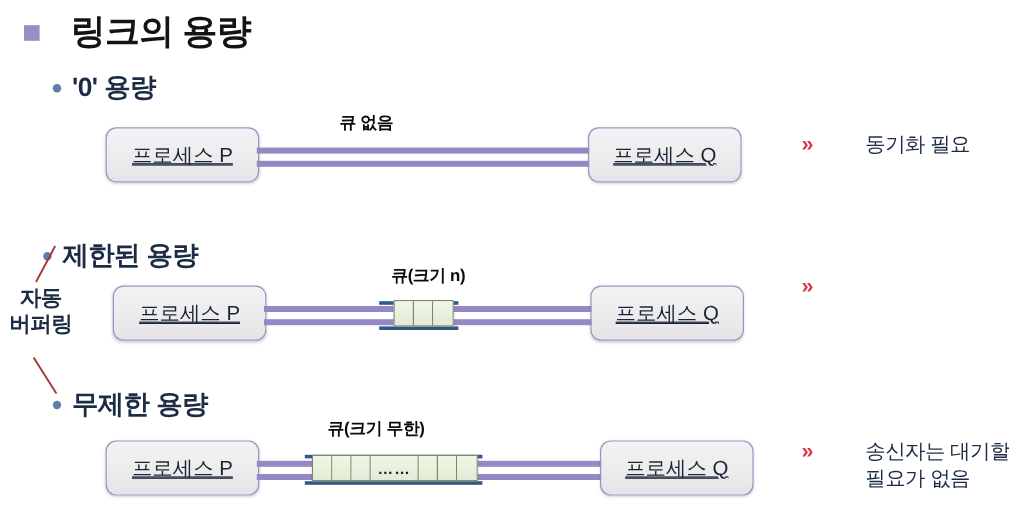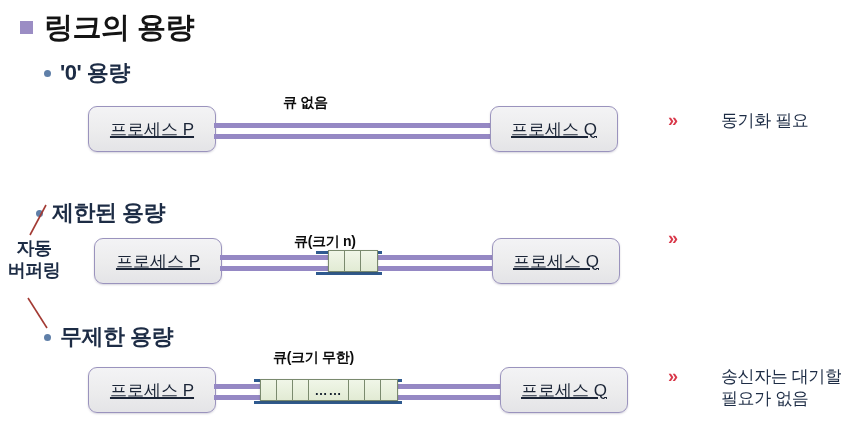--- a/index.html
+++ b/index.html
@@ -16,21 +16,21 @@
     color: #1a2436;
   }
 
   
   .title-row {
     position: absolute;
     left: 20px;
     top: 13px;
     display: flex;
     align-items: center;
-    gap: 11px;
+    gap: 26px;
   }
   .title-bullet {
     width: 13px;
     height: 13px;
     background: #9b8dc4;
     flex: 0 0 auto;
   }
   .title-text {
     font-size: 29px;
     font-weight: bold;
@@ -216,21 +216,21 @@
   <span class="sub-text">제한된 용량</span>
 </div>
 
 <div class="diagram" style="left:94px; top:238px; width:530px;">
   <div class="proc-box" style="left:0;">
     <span class="proc-label">프로세스 P</span>
   </div>
   <div class="link-line upper" style="left:126px; width:276px;"></div>
   <div class="link-line lower" style="left:126px; width:276px;"></div>
 
-  <div class="queue-label" style="left:200px; top:-17px;margin-top:12px;">큐(크기 n)</div>
+  <div class="queue-label" style="left:232px; top:-17px;">큐(크기 n)</div>
   <div class="queue-rail" style="left:222px; top:13px; width:66px;"></div>
   <div class="queue-rail" style="left:222px; top:34px; width:66px;"></div>
   <div class="queue-cells" style="left:234px; top:12px;">
     <div class="q-cell" style="width:16px;"></div>
     <div class="q-cell" style="width:16px;"></div>
     <div class="q-cell" style="width:16px;"></div>
   </div>
 
   <div class="proc-box" style="left:398px;">
     <span class="proc-label">프로세스 Q</span>

